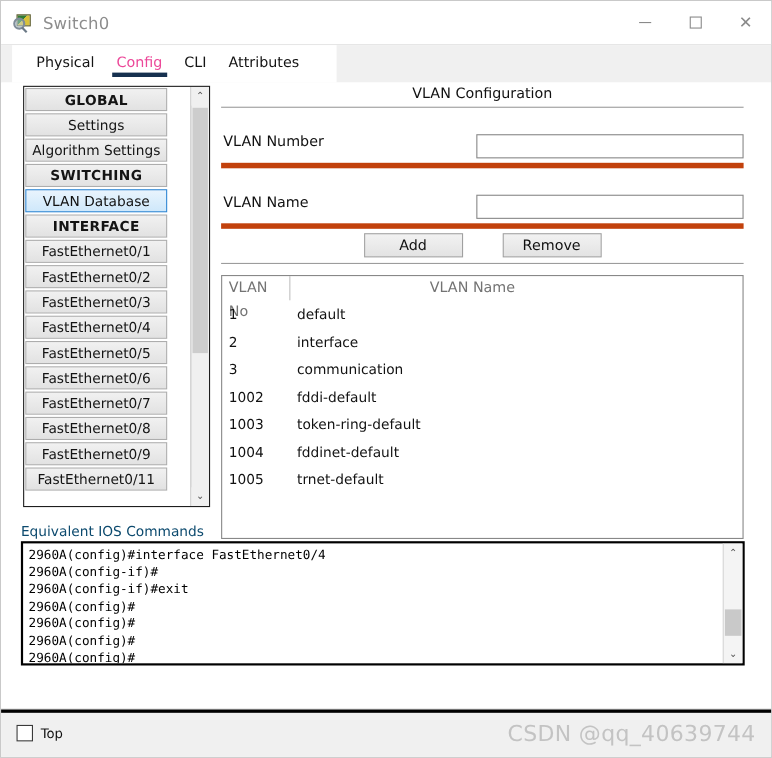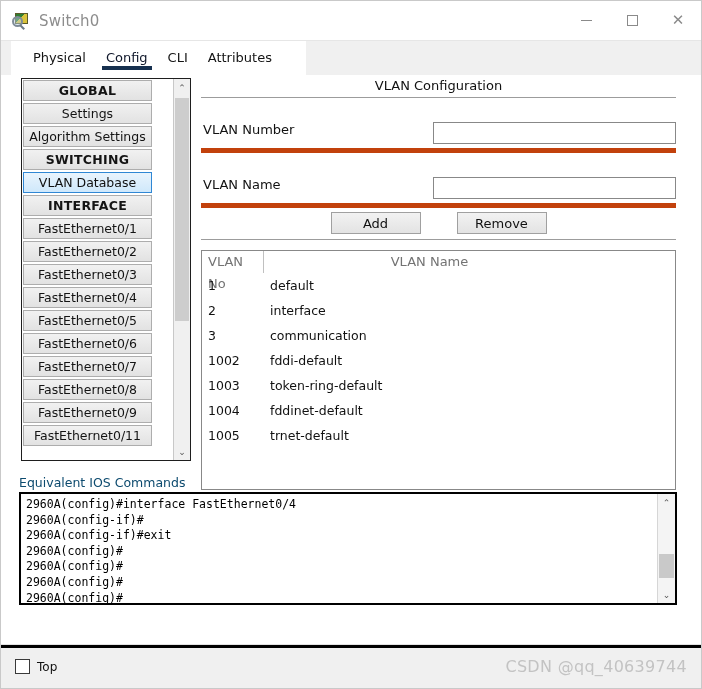--- a/index.html
+++ b/index.html
@@ -98,21 +98,21 @@
   }
   .tab {
     font-size: 13px;
     color: #141414;
     padding: 9px 10px 0 10px;
     position: relative;
     height: 34px;
     box-sizing: border-box;
     white-space: nowrap;
   }
-  .tab.active { color: #0f172a; }
+  .tab.active { color: #ec4899; }
   .tab.active::after {
     content: "";
     position: absolute;
     left: 6px; right: 6px; bottom: 5px;
     height: 4px;
     background: #16304f;
   }
 
   
   .content {
@@ -343,21 +343,21 @@
   .chk {
     width: 15px; height: 15px;
     border: 1px solid #3a3a3a;
     background: #fff;
     box-sizing: border-box;
   }
   .chk-label { font-size: 12px; color: #111; }
   .watermark {
     position: absolute;
     right: 14px;
-    font-size: 16px;
+    font-size: 20px;
     color: #c3c3c3;
     letter-spacing: .3px;
     margin-left: 48px;
   }
   .divider-line {
     position: absolute;
     left: 0; right: 0; top: 0;
     height: 3px;
     background: #000;
   }

